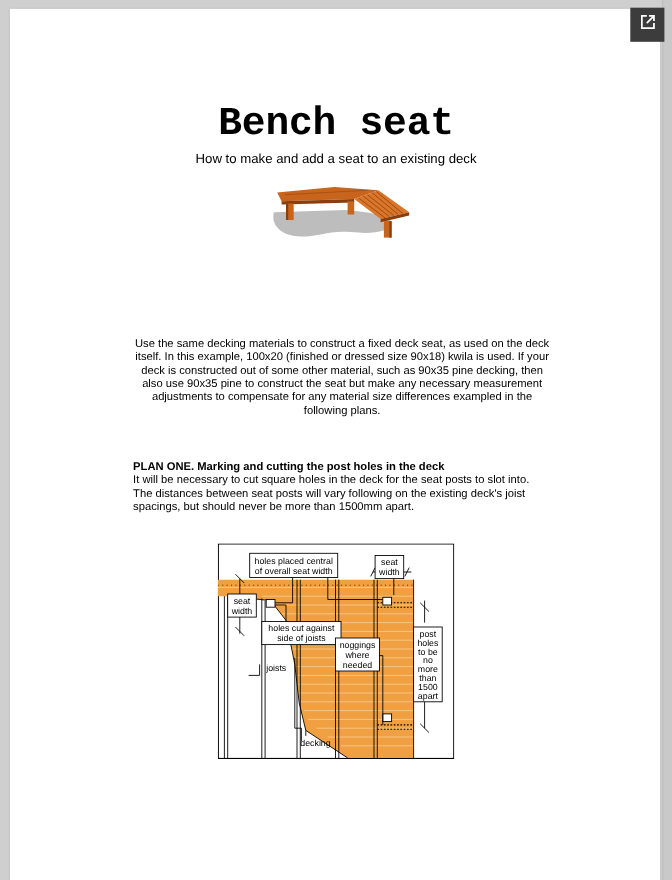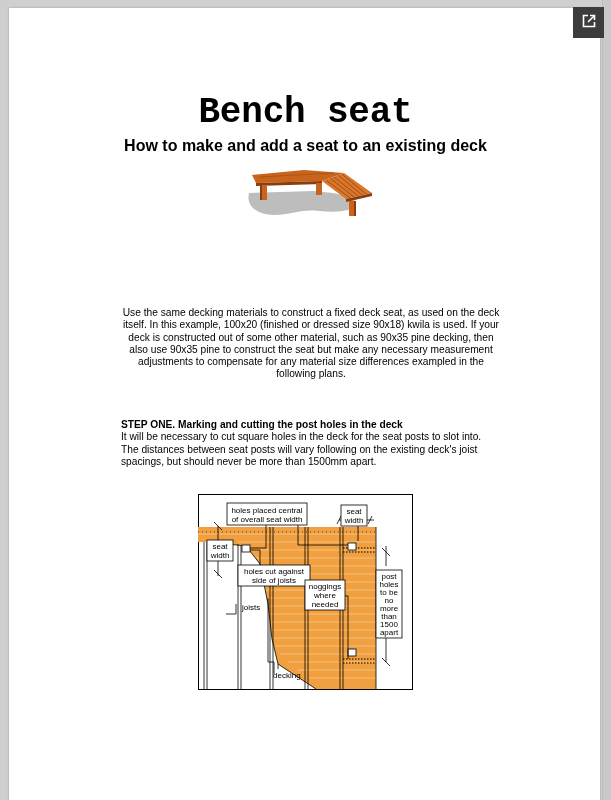--- a/index.html
+++ b/index.html
@@ -30,21 +30,21 @@
     cursor: pointer;
   }
   .title {
     position: absolute; left: 0; width: 611px; top: 92px;
     text-align: center; font-weight: bold; font-size: 36px; color: #000;
     letter-spacing: -0.2px;
     font-family: Liberation Mono, monospace;
   }
   .subtitle {
     position: absolute; left: 0; width: 611px; top: 137px;
-    text-align: center; font-weight: bold; font-size: 16px; color: #000;
+    text-align: center; font-weight: normal; font-size: 12px; color: #000;
   }
   .bench-img { position: absolute; left: 244px; top: 165px; }
   .para {
     position: absolute; left: 121px; width: 380px;
     font-size: 10.2px; line-height: 12.3px; color: #000;
   }
   .para p { margin: 0; }
   .step-head { font-weight: bold; }
   .fig-title {
     position: absolute; left: 196px; top: 509px; width: 220px;
@@ -99,21 +99,21 @@
       <rect x="105" y="36" width="7" height="15" fill="#c8641c"></rect>
       <rect x="110" y="36" width="2" height="15" fill="#8b3e0c"></rect>
     </svg>
   </div>
 
   <div class="para" style="top:307px;text-align:center;">
     <p>Use the same decking materials to construct a fixed deck seat, as used on the deck itself. In this example, 100x20 (finished or dressed size 90x18) kwila is used. If your deck is constructed out of some other material, such as 90x35 pine decking, then also use 90x35 pine to construct the seat but make any necessary measurement adjustments to compensate for any material size differences exampled in the following plans.</p>
   </div>
 
   <div class="para" style="top:419px;">
-    <p class="step-head">STEP ONE. Marking and cutting the post holes in the deck</p>
+    <p class="step-head">PLAN ONE. Marking and cutting the post holes in the deck</p>
     <p>It will be necessary to cut square holes in the deck for the seat posts to slot into. The distances between seat posts will vary following on the existing deck's joist spacings, but should never be more than 1500mm apart.</p>
   </div>
 
   <div class="fig-title">FLAT PLAN cutting the post holes in the deck</div>
 
   <div class="diagram">
     <svg width="215" height="196" viewBox="0 0 215 196">
 
       <rect x="0.5" y="0.5" width="214" height="195" fill="#ffffff" stroke="#000" stroke-width="1"></rect>
 

